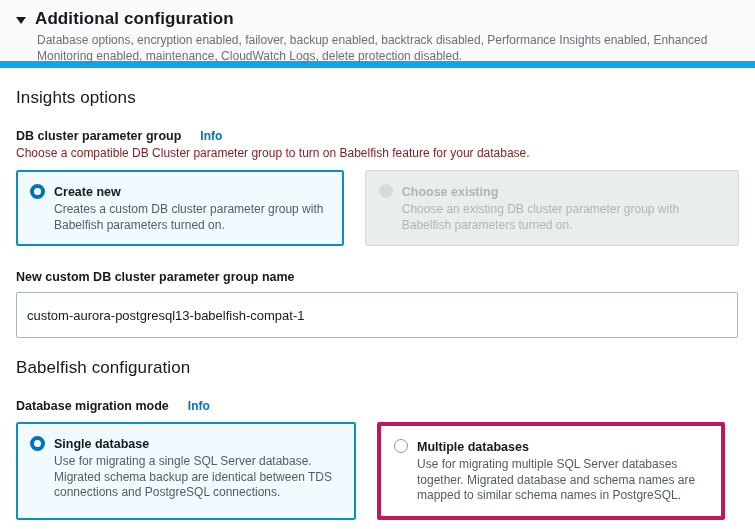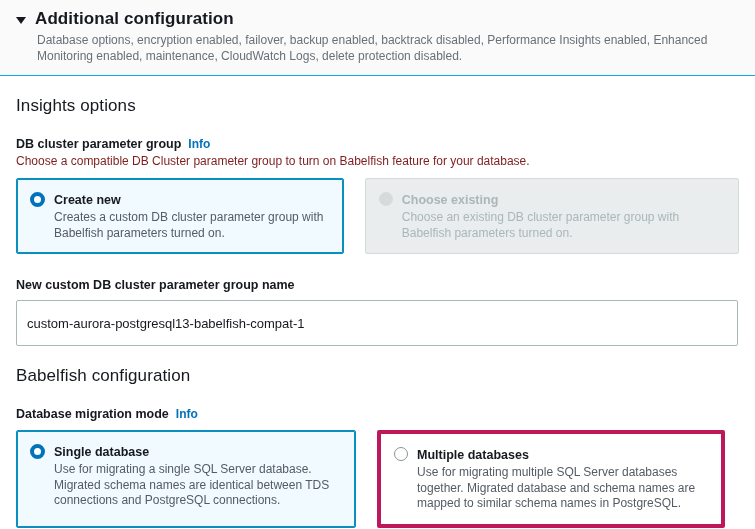--- a/index.html
+++ b/index.html
@@ -12,24 +12,24 @@
     height: 529px;
     font-family: "Liberation Sans", sans-serif;
     color: #16191f;
     -webkit-font-smoothing: antialiased;
     overflow: hidden;
   }
 
   
   .section-band {
     background: #fafafa;
-    border-bottom: 1px solid #0ea5e9;
+    border-bottom: 7px solid #0ea5e9;
     padding: 9px 16px 14px 16px;
     box-sizing: border-box;
-    height: 76px;
+    height: 68px;
   }
   .band-title-row {
     display: flex;
     align-items: center;
     gap: 9px;
   }
   .caret {
     width: 0;
     height: 0;
     border-left: 5.5px solid transparent;
@@ -60,21 +60,21 @@
   .h2 {
     font-size: 17px;
     font-weight: normal;
     color: #16191f;
     margin: 20px 0 0 0;
     letter-spacing: 0.1px;
   }
   .field-label-row {
     display: flex;
     align-items: baseline;
-    gap: 7px;
+    gap: 19px;
     margin-top: 21px;
   }
   .field-label {
     font-size: 12.5px;
     font-weight: bold;
     color: #16191f;
   }
   .info-link {
     font-size: 12px;
     font-weight: bold;
@@ -227,21 +227,21 @@
   <div class="field-label-row">
     <span class="field-label">Database migration mode</span>
     <a class="info-link">Info</a>
   </div>
 
   <div class="tile-row">
     <div class="tile selected tile-c">
       <span class="radio on"></span>
       <span class="tile-text">
         <span class="tile-title">Single database</span>
-        <div class="tile-desc">Use for migrating a single SQL Server database. Migrated schema names are identical between TDS connections and PostgreSQL connections.</div>
+        <div class="tile-desc">Use for migrating a single SQL Server database. Migrated schema backup are identical between TDS connections and PostgreSQL connections.</div>
       </span>
     </div>
 
     <div class="tile tile-d">
       <span class="radio"></span>
       <span class="tile-text">
         <span class="tile-title">Multiple databases</span>
         <div class="tile-desc">Use for migrating multiple SQL Server databases together. Migrated database and schema names are mapped to similar schema names in PostgreSQL.</div>
       </span>
     </div>

